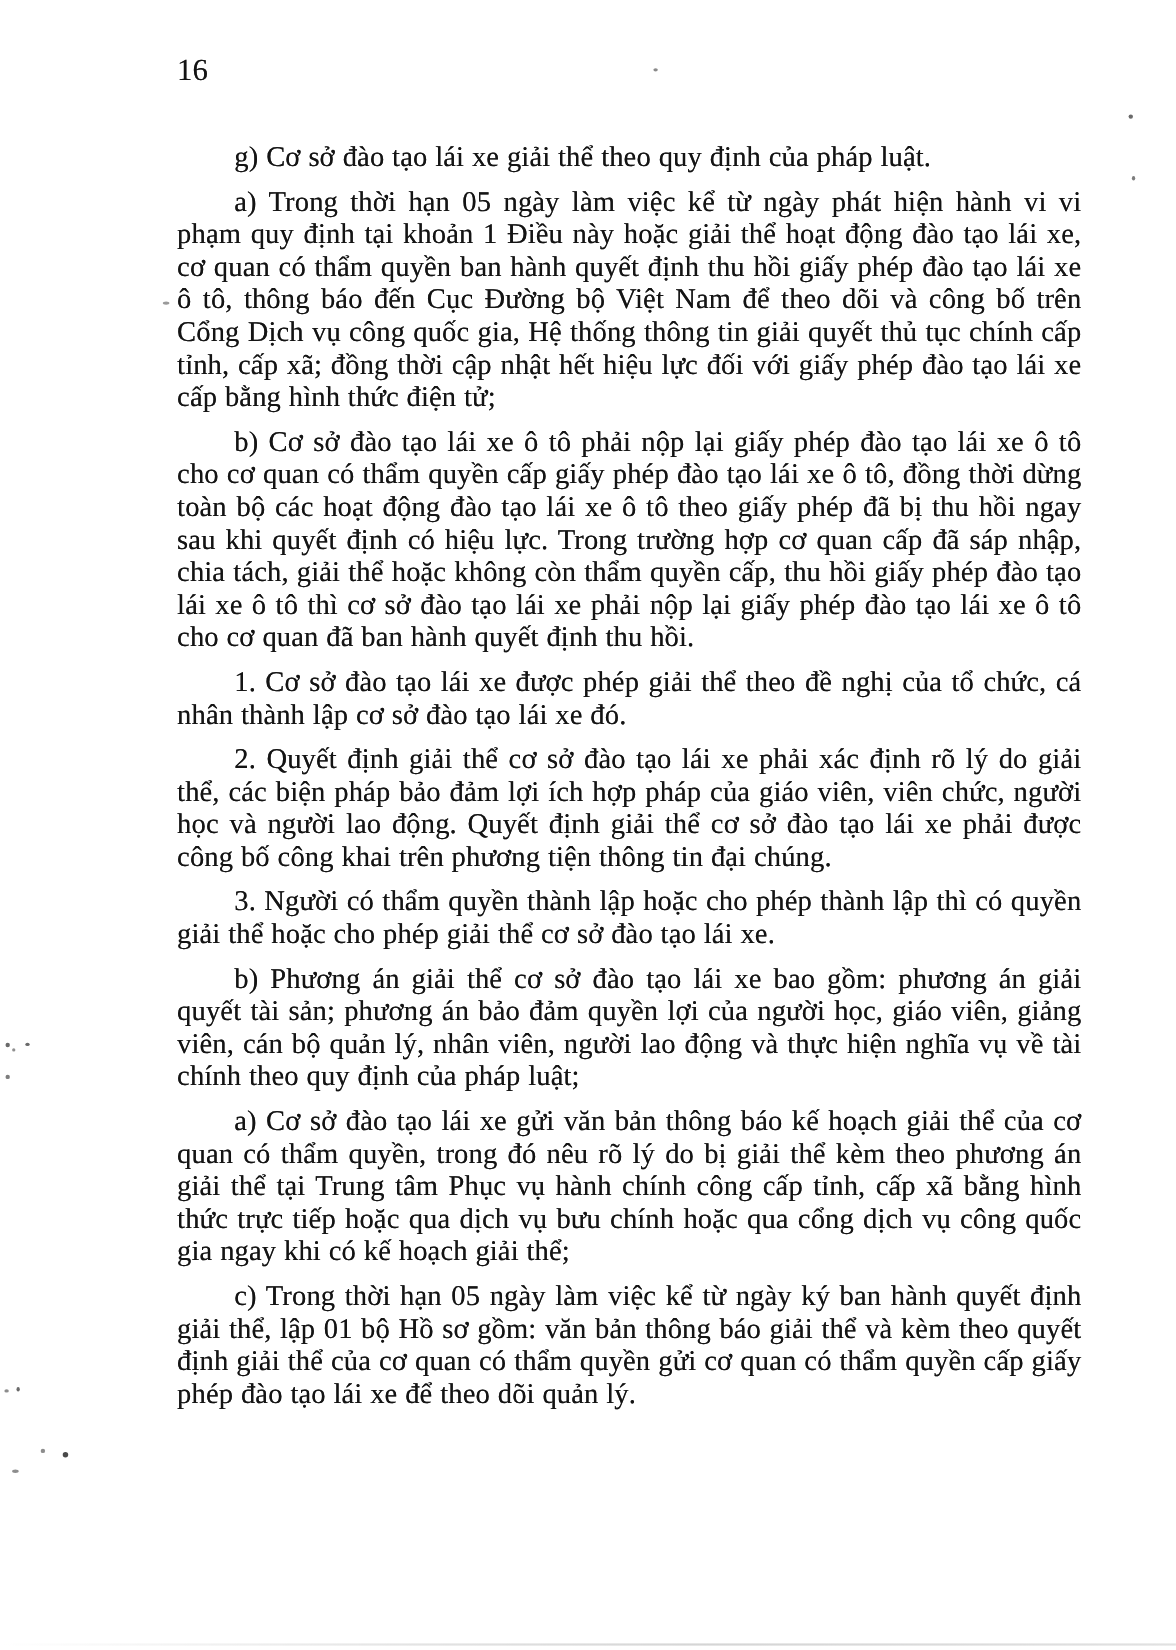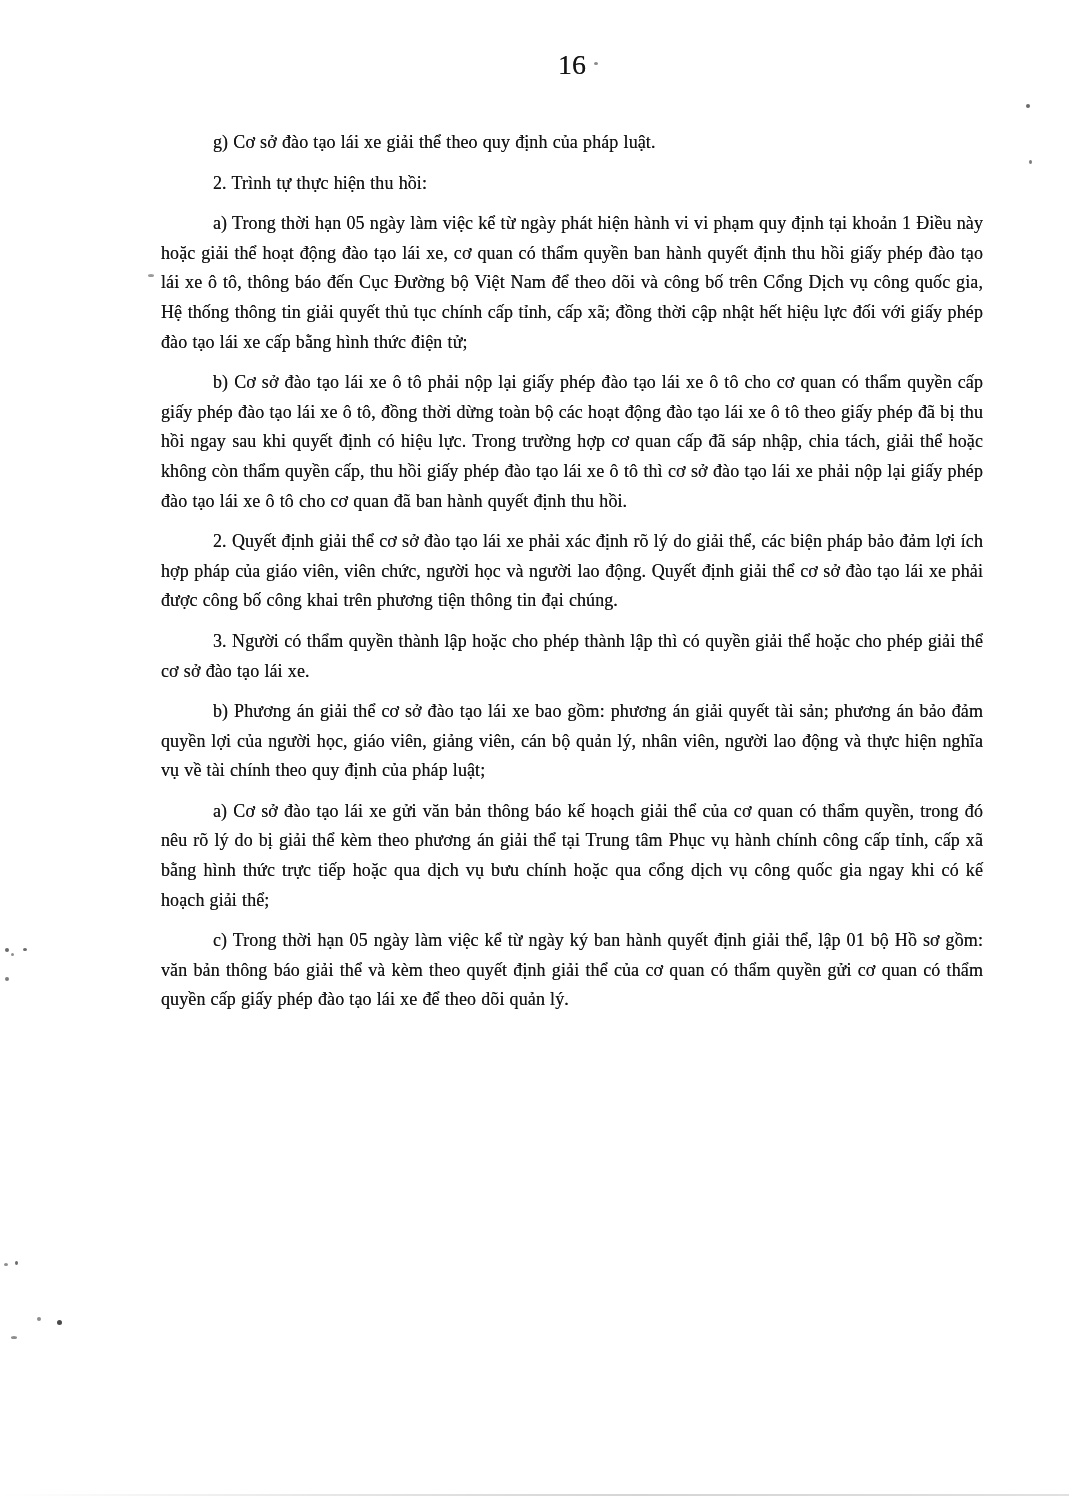--- a/index.html
+++ b/index.html
@@ -15,34 +15,33 @@
     background: #ffffff;
     overflow: hidden;
     font-family: "Liberation Serif", "DejaVu Serif", serif;
     color: #141414;
   }
   .page-number {
     position: absolute;
     top: 50px;
     left: 161px;
     width: 822px;
-    text-align: center;
     font-size: 28px;
     line-height: 30px;
     text-shadow: 0 0 0.5px rgba(0,0,0,0.65);
   }
   .doc-body {
     position: absolute;
     left: 161px;
     top: 128px;
     width: 822px;
   }
   .doc-body p {
     margin: 0 0 11px 0;
-    font-size: 18px;
+    font-size: 26px;
     line-height: 29.6px;
     text-align: justify;
     text-align-last: left;
     text-indent: 52px;
     letter-spacing: 0.1px;
     word-spacing: 0.5px;
     text-shadow: 0 0 0.55px rgba(0,0,0,0.7);
   }
   .doc-body p.article-heading {
     font-weight: bold;
@@ -72,23 +71,23 @@
 </style>
 </head>
 <body>
 
 <div class="scan-page">
 
   <div class="page-number">16</div>
 
   <main class="doc-body">
     <p>g) Cơ sở đào tạo lái xe giải thể theo quy định của pháp luật.</p>
-    <p>2. Trình tự thực hiện thu hồi:</p>
     <p>a) Trong thời hạn 05 ngày làm việc kể từ ngày phát hiện hành vi vi phạm quy định tại khoản 1 Điều này hoặc giải thể hoạt động đào tạo lái xe, cơ quan có thẩm quyền ban hành quyết định thu hồi giấy phép đào tạo lái xe ô tô, thông báo đến Cục Đường bộ Việt Nam để theo dõi và công bố trên Cổng Dịch vụ công quốc gia, Hệ thống thông tin giải quyết thủ tục chính cấp tỉnh, cấp xã; đồng thời cập nhật hết hiệu lực đối với giấy phép đào tạo lái xe cấp bằng hình thức điện tử;</p>
     <p>b) Cơ sở đào tạo lái xe ô tô phải nộp lại giấy phép đào tạo lái xe ô tô cho cơ quan có thẩm quyền cấp giấy phép đào tạo lái xe ô tô, đồng thời dừng toàn bộ các hoạt động đào tạo lái xe ô tô theo giấy phép đã bị thu hồi ngay sau khi quyết định có hiệu lực. Trong trường hợp cơ quan cấp đã sáp nhập, chia tách, giải thể hoặc không còn thẩm quyền cấp, thu hồi giấy phép đào tạo lái xe ô tô thì cơ sở đào tạo lái xe phải nộp lại giấy phép đào tạo lái xe ô tô cho cơ quan đã ban hành quyết định thu hồi.</p>
+    <p>1. Cơ sở đào tạo lái xe được phép giải thể theo đề nghị của tổ chức, cá nhân thành lập cơ sở đào tạo lái xe đó.</p>
     <p>2. Quyết định giải thể cơ sở đào tạo lái xe phải xác định rõ lý do giải thể, các biện pháp bảo đảm lợi ích hợp pháp của giáo viên, viên chức, người học và người lao động. Quyết định giải thể cơ sở đào tạo lái xe phải được công bố công khai trên phương tiện thông tin đại chúng.</p>
     <p>3. Người có thẩm quyền thành lập hoặc cho phép thành lập thì có quyền giải thể hoặc cho phép giải thể cơ sở đào tạo lái xe.</p>
     <p>b) Phương án giải thể cơ sở đào tạo lái xe bao gồm: phương án giải quyết tài sản; phương án bảo đảm quyền lợi của người học, giáo viên, giảng viên, cán bộ quản lý, nhân viên, người lao động và thực hiện nghĩa vụ về tài chính theo quy định của pháp luật;</p>
     <p>a) Cơ sở đào tạo lái xe gửi văn bản thông báo kế hoạch giải thể của cơ quan có thẩm quyền, trong đó nêu rõ lý do bị giải thể kèm theo phương án giải thể tại Trung tâm Phục vụ hành chính công cấp tỉnh, cấp xã bằng hình thức trực tiếp hoặc qua dịch vụ bưu chính hoặc qua cổng dịch vụ công quốc gia ngay khi có kế hoạch giải thể;</p>
     <p>c) Trong thời hạn 05 ngày làm việc kể từ ngày ký ban hành quyết định giải thể, lập 01 bộ Hồ sơ gồm: văn bản thông báo giải thể và kèm theo quyết định giải thể của cơ quan có thẩm quyền gửi cơ quan có thẩm quyền cấp giấy phép đào tạo lái xe để theo dõi quản lý.</p>
   </main>
 
   <i class="speck" style="left:594px;  top:62px;   width:4px; height:3px; background:#8a8a8a;"></i>
   <i class="speck" style="left:1026px; top:104px;  width:4px; height:4px;"></i>
   <i class="speck" style="left:1029px; top:160px;  width:3px; height:4px; background:#7d7d7d;"></i>

